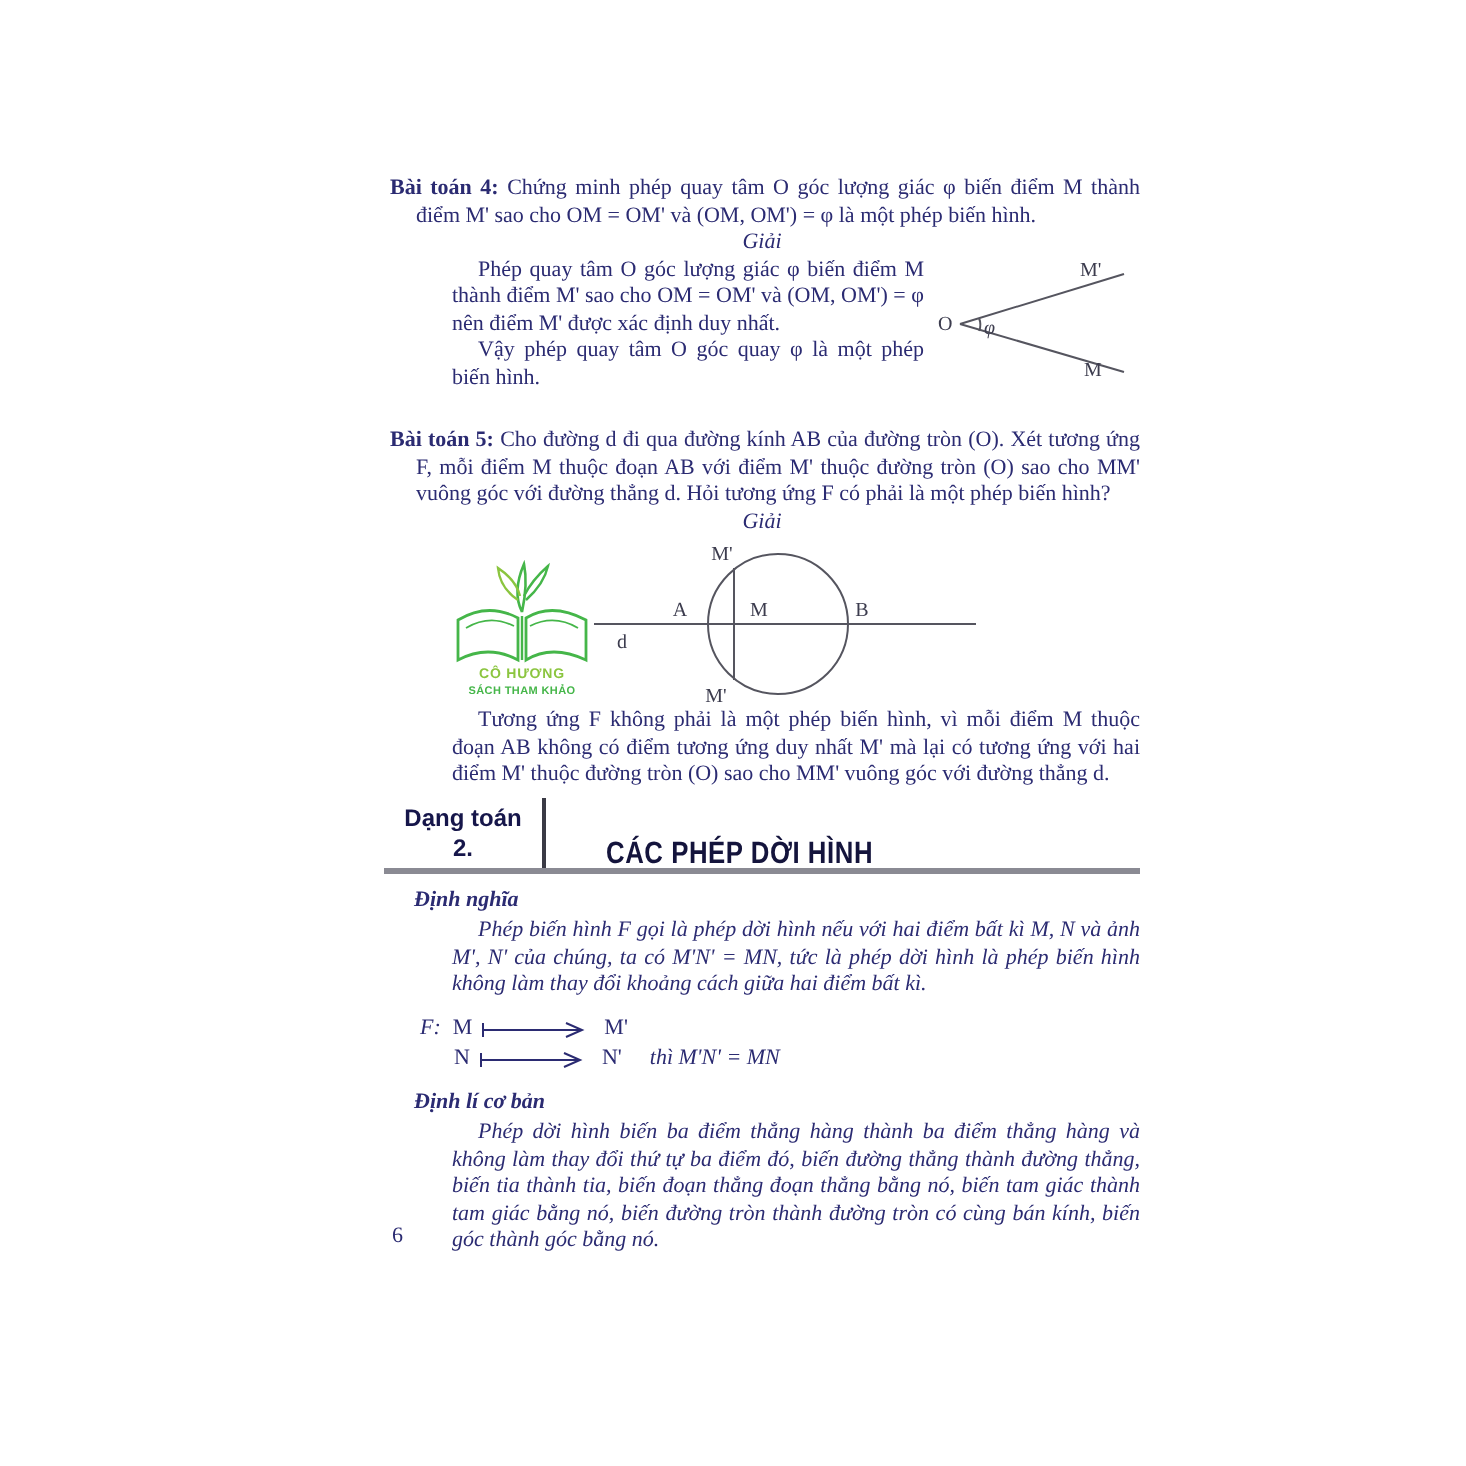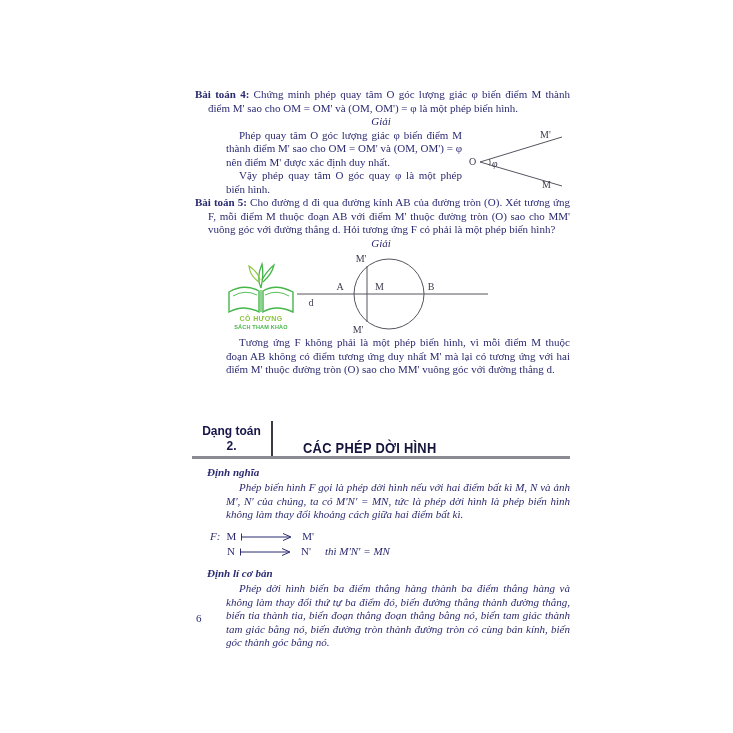--- a/index.html
+++ b/index.html
@@ -12,31 +12,31 @@
     position:absolute; left:192px; top:88px; width:378px;
     font-size:11px; line-height:13.5px; text-align:justify;
   }
   .para { margin:0; }
   .hang { padding-left:16px; text-indent:-13px; }
   .indent { text-indent:13px;margin-left:34px; }
   .blabel { font-weight:bold; }
   .giai { text-align:center; font-style:italic; font-weight:normal; line-height:13.5px; }
   .sol4 { }
   .angle-fig { float:right; width:102px; height:60px; margin:0 0 0 6px; }
-  .clear { clear:both; }
+  .clear { clear:both;margin-top:18px; }
   .figure-row { position:relative; height:86px; }
   .logo { position:absolute; left:30px; top:2px; }
   .circle-fig { position:absolute; left:103px; top:0; }
   .fig-label { font-family:"Liberation Serif","DejaVu Serif",serif; font-size:10px; fill:#3c3c4e; }
   .fig-stroke { stroke:#55555f; stroke-width:1; fill:none; }
   .dang-box { display:flex; align-items:stretch; margin-top:4px; border-bottom:3px solid #8a8a93; }
   .dang-left {
     width:79px; text-align:center; font-family:"Liberation Sans","DejaVu Sans",sans-serif;
     font-weight:bold; font-size:12px; line-height:15px; color:#16164a;
-    padding:3px 0 2px 0; border-right:2px solid #3a3a45; text-indent:0;margin-top:40px;
+    padding:3px 0 2px 0; border-right:2px solid #3a3a45; text-indent:0;
   }
   .dang-title { flex:1; display:flex; align-items:flex-end; padding-left:30px; }
   .dang-title span {
     display:inline-block; font-family:"Liberation Sans","DejaVu Sans",sans-serif;
     font-weight:bold; font-size:14px; color:#14143c; letter-spacing:0.3px;
     transform:scale(0.92,1.1); transform-origin:left center; white-space:nowrap;
   }
   .sub-heading { font-weight:bold; font-style:italic; margin:7px 0 2px 15px; text-indent:0; }
   .it { font-style:italic; }
   .mapping { margin:8px 0 0 18px; font-style:normal; }

